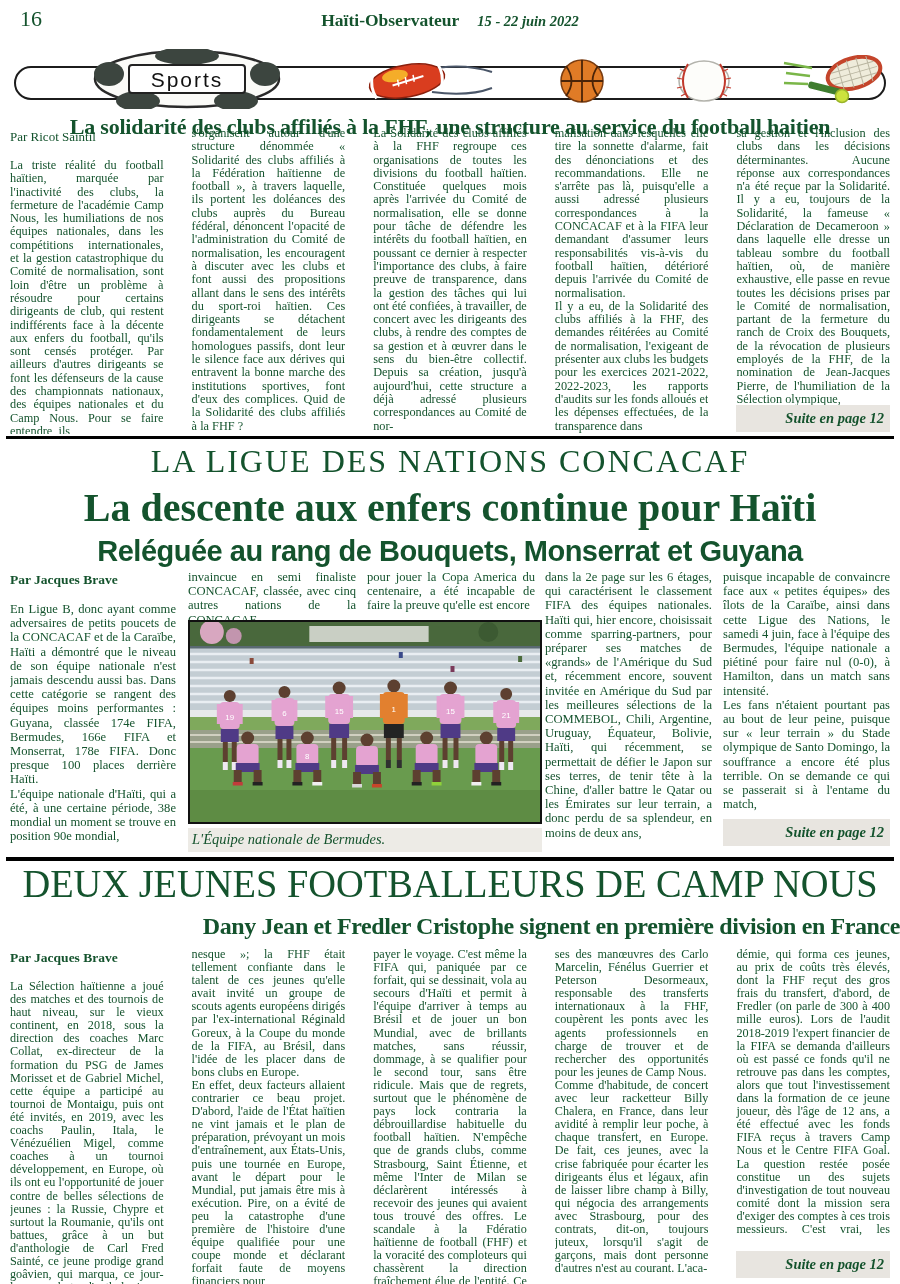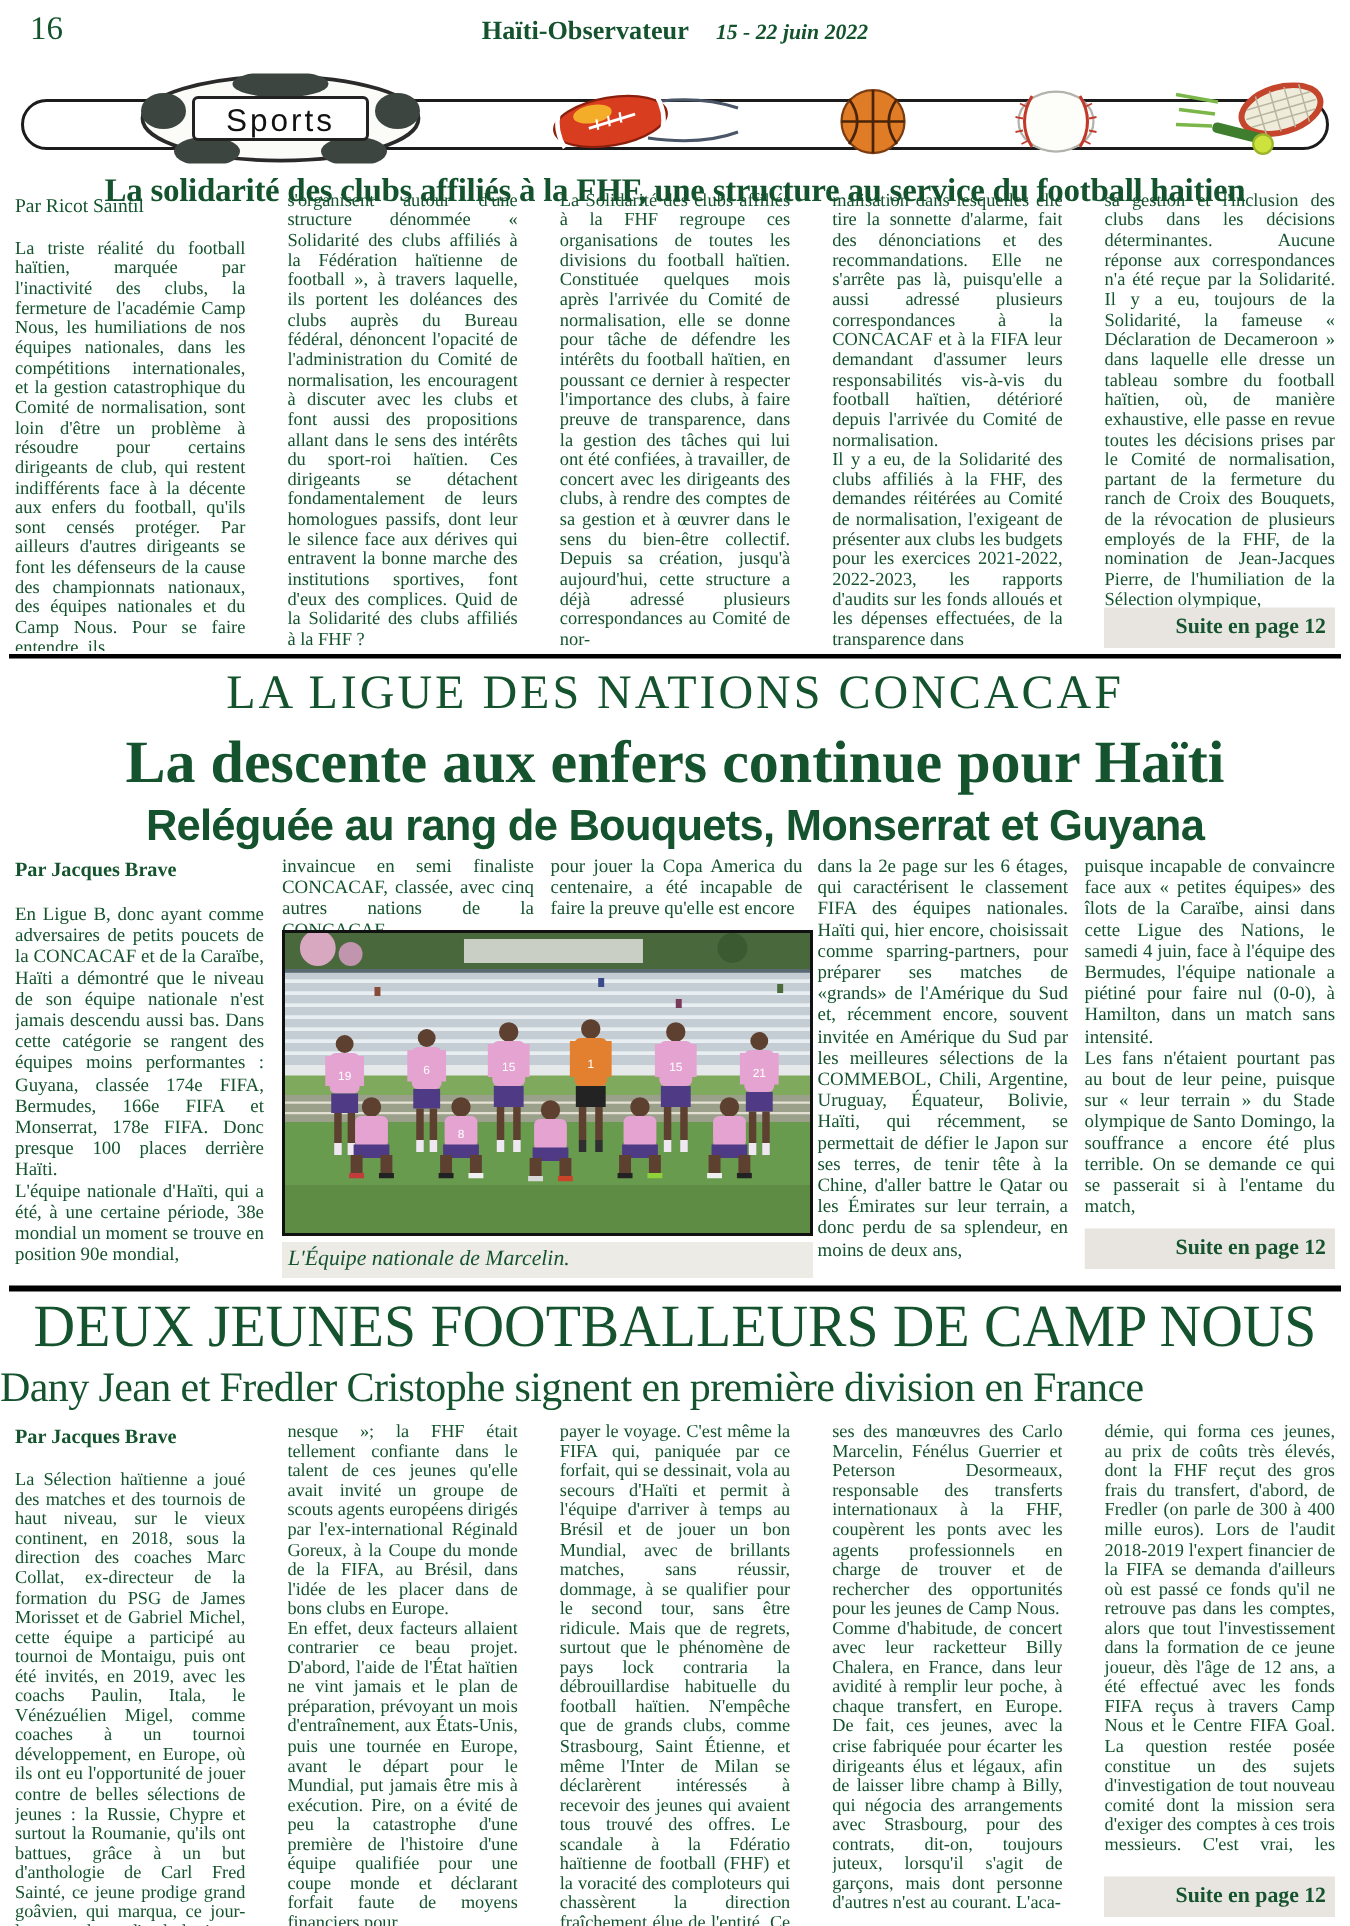--- a/index.html
+++ b/index.html
@@ -26,38 +26,38 @@
   .rule1{top:436px;height:3px;}
   .rule2{top:857px;height:4px;}
 
   .kicker{position:absolute;left:0;right:0;text-align:center;font-weight:400;white-space:nowrap;}
   .a2-kicker{top:438px;font-size:32px;line-height:46px;letter-spacing:2px;}
   .a3-kicker{top:862px;font-size:40px;line-height:44px;transform:scaleX(0.96);transform-origin:50% 50%;}
   .a2-main{position:absolute;top:486px;left:0;right:0;text-align:center;font-weight:bold;
            font-size:40px;line-height:44px;}
   .a2-sub{position:absolute;top:535px;left:0;right:0;text-align:center;font-weight:bold;
           font-family:"Liberation Sans","DejaVu Sans",sans-serif;font-size:29px;letter-spacing:-0.5px;}
-  .a3-main{position:absolute;top:909px;left:0;right:0;text-align:left;font-weight:normal;
-           font-size:28px;line-height:34px;letter-spacing:-0.4px;}
+  .a3-main{position:absolute;top:909px;left:0;right:0;text-align:right;font-weight:bold;
+           font-size:24px;line-height:34px;letter-spacing:-0.4px;}
 
   .cols{position:absolute;left:10px;right:10px;display:grid;
         grid-template-columns:repeat(5,1fr);column-gap:28px;}
   .a1-body{top:127px;height:307px;}
   .a3-body{top:948px;height:336px;}
   .col{position:relative;overflow:hidden;}
 
   .bt{white-space:pre-line;text-align:justify;}
   .bt-a1{font-size:12.3px;line-height:13.3px;}
   .bt-a2{font-size:12.6px;line-height:14.2px;}
   .bt-a3{font-size:12.2px;line-height:13.1px;}
 
   .byline{font-size:13px;margin:2px 0 14px 0;}
   .byline-b{font-weight:bold;font-size:13.5px;margin:2px 0 14px 0;}
 
-  .cont{position:absolute;left:0;right:0;background:#e8e5e0;font-weight:bold;
+  .cont{position:absolute;left:0;right:0;background:#e8e5e0;font-style:italic;font-weight:bold;
         font-size:14.5px;text-align:right;padding:5px 6px 5px 0;}
   .cont-a1{bottom:2px;}
   .cont-a2{bottom:8px;}
   .cont-a3{bottom:6px;}
 
   
   .a2-body{position:absolute;top:570px;left:10px;width:880px;height:284px;}
   .a2c{position:absolute;top:0;overflow:hidden;}
   .a2-c1{left:0;width:166px;height:284px;}
   .a2-c2{left:178px;width:168px;height:50px;}
@@ -321,21 +321,21 @@
             <rect x="-11" y="122" width="22" height="21" rx="4" fill="#e4a3d1"></rect>
             <rect x="-12" y="141" width="24" height="9" fill="#4f3a86"></rect>
             <rect x="-14" y="148" width="8" height="12" fill="#5d4030"></rect>
               <rect x="6" y="148" width="8" height="12" fill="#5d4030"></rect>
             <rect x="-15" y="160" width="10" height="3.5" fill="#efefef"></rect>
               <rect x="5" y="160" width="10" height="3.5" fill="#222"></rect>
           </g>
         </g>
       </svg>
     </div>
-    <div class="photo-caption">L'Équipe nationale de Marcelin.</div>
+    <div class="photo-caption">L'Équipe nationale de Bermudes.</div>
 
     <div class="a2c a2-c4 bt bt-a2">dans la 2e page sur les 6 étages, qui caractérisent le classement FIFA des équipes nationales. Haïti qui, hier encore, choisissait comme sparring-partners, pour préparer ses matches de «grands» de l'Amérique du Sud et, récemment encore, souvent invitée en Amérique du Sud par les meilleures sélections de la COMMEBOL, Chili, Argentine, Uruguay, Équateur, Bolivie, Haïti, qui récemment, se permettait de défier le Japon sur ses terres, de tenir tête à la Chine, d'aller battre le Qatar ou les Émirates sur leur terrain, a donc perdu de sa splendeur, en moins de deux ans,</div>
     <div class="a2c a2-c5">
       <div class="bt bt-a2" style="height:242px;overflow:hidden">puisque incapable de convaincre face aux « petites équipes» des îlots de la Caraïbe, ainsi dans cette Ligue des Nations, le samedi 4 juin, face à l'équipe des Bermudes, l'équipe nationale a piétiné pour faire nul (0-0), à Hamilton, dans un match sans intensité.
 Les fans n'étaient pourtant pas au bout de leur peine, puisque sur « leur terrain » du Stade olympique de Santo Domingo, la souffrance a encore été plus terrible. On se demande ce qui se passerait si à l'entame du match,</div>
       <div class="cont cont-a2">Suite en page 12</div>
     </div>
   </section>
 
   <div class="rule rule2"></div>

